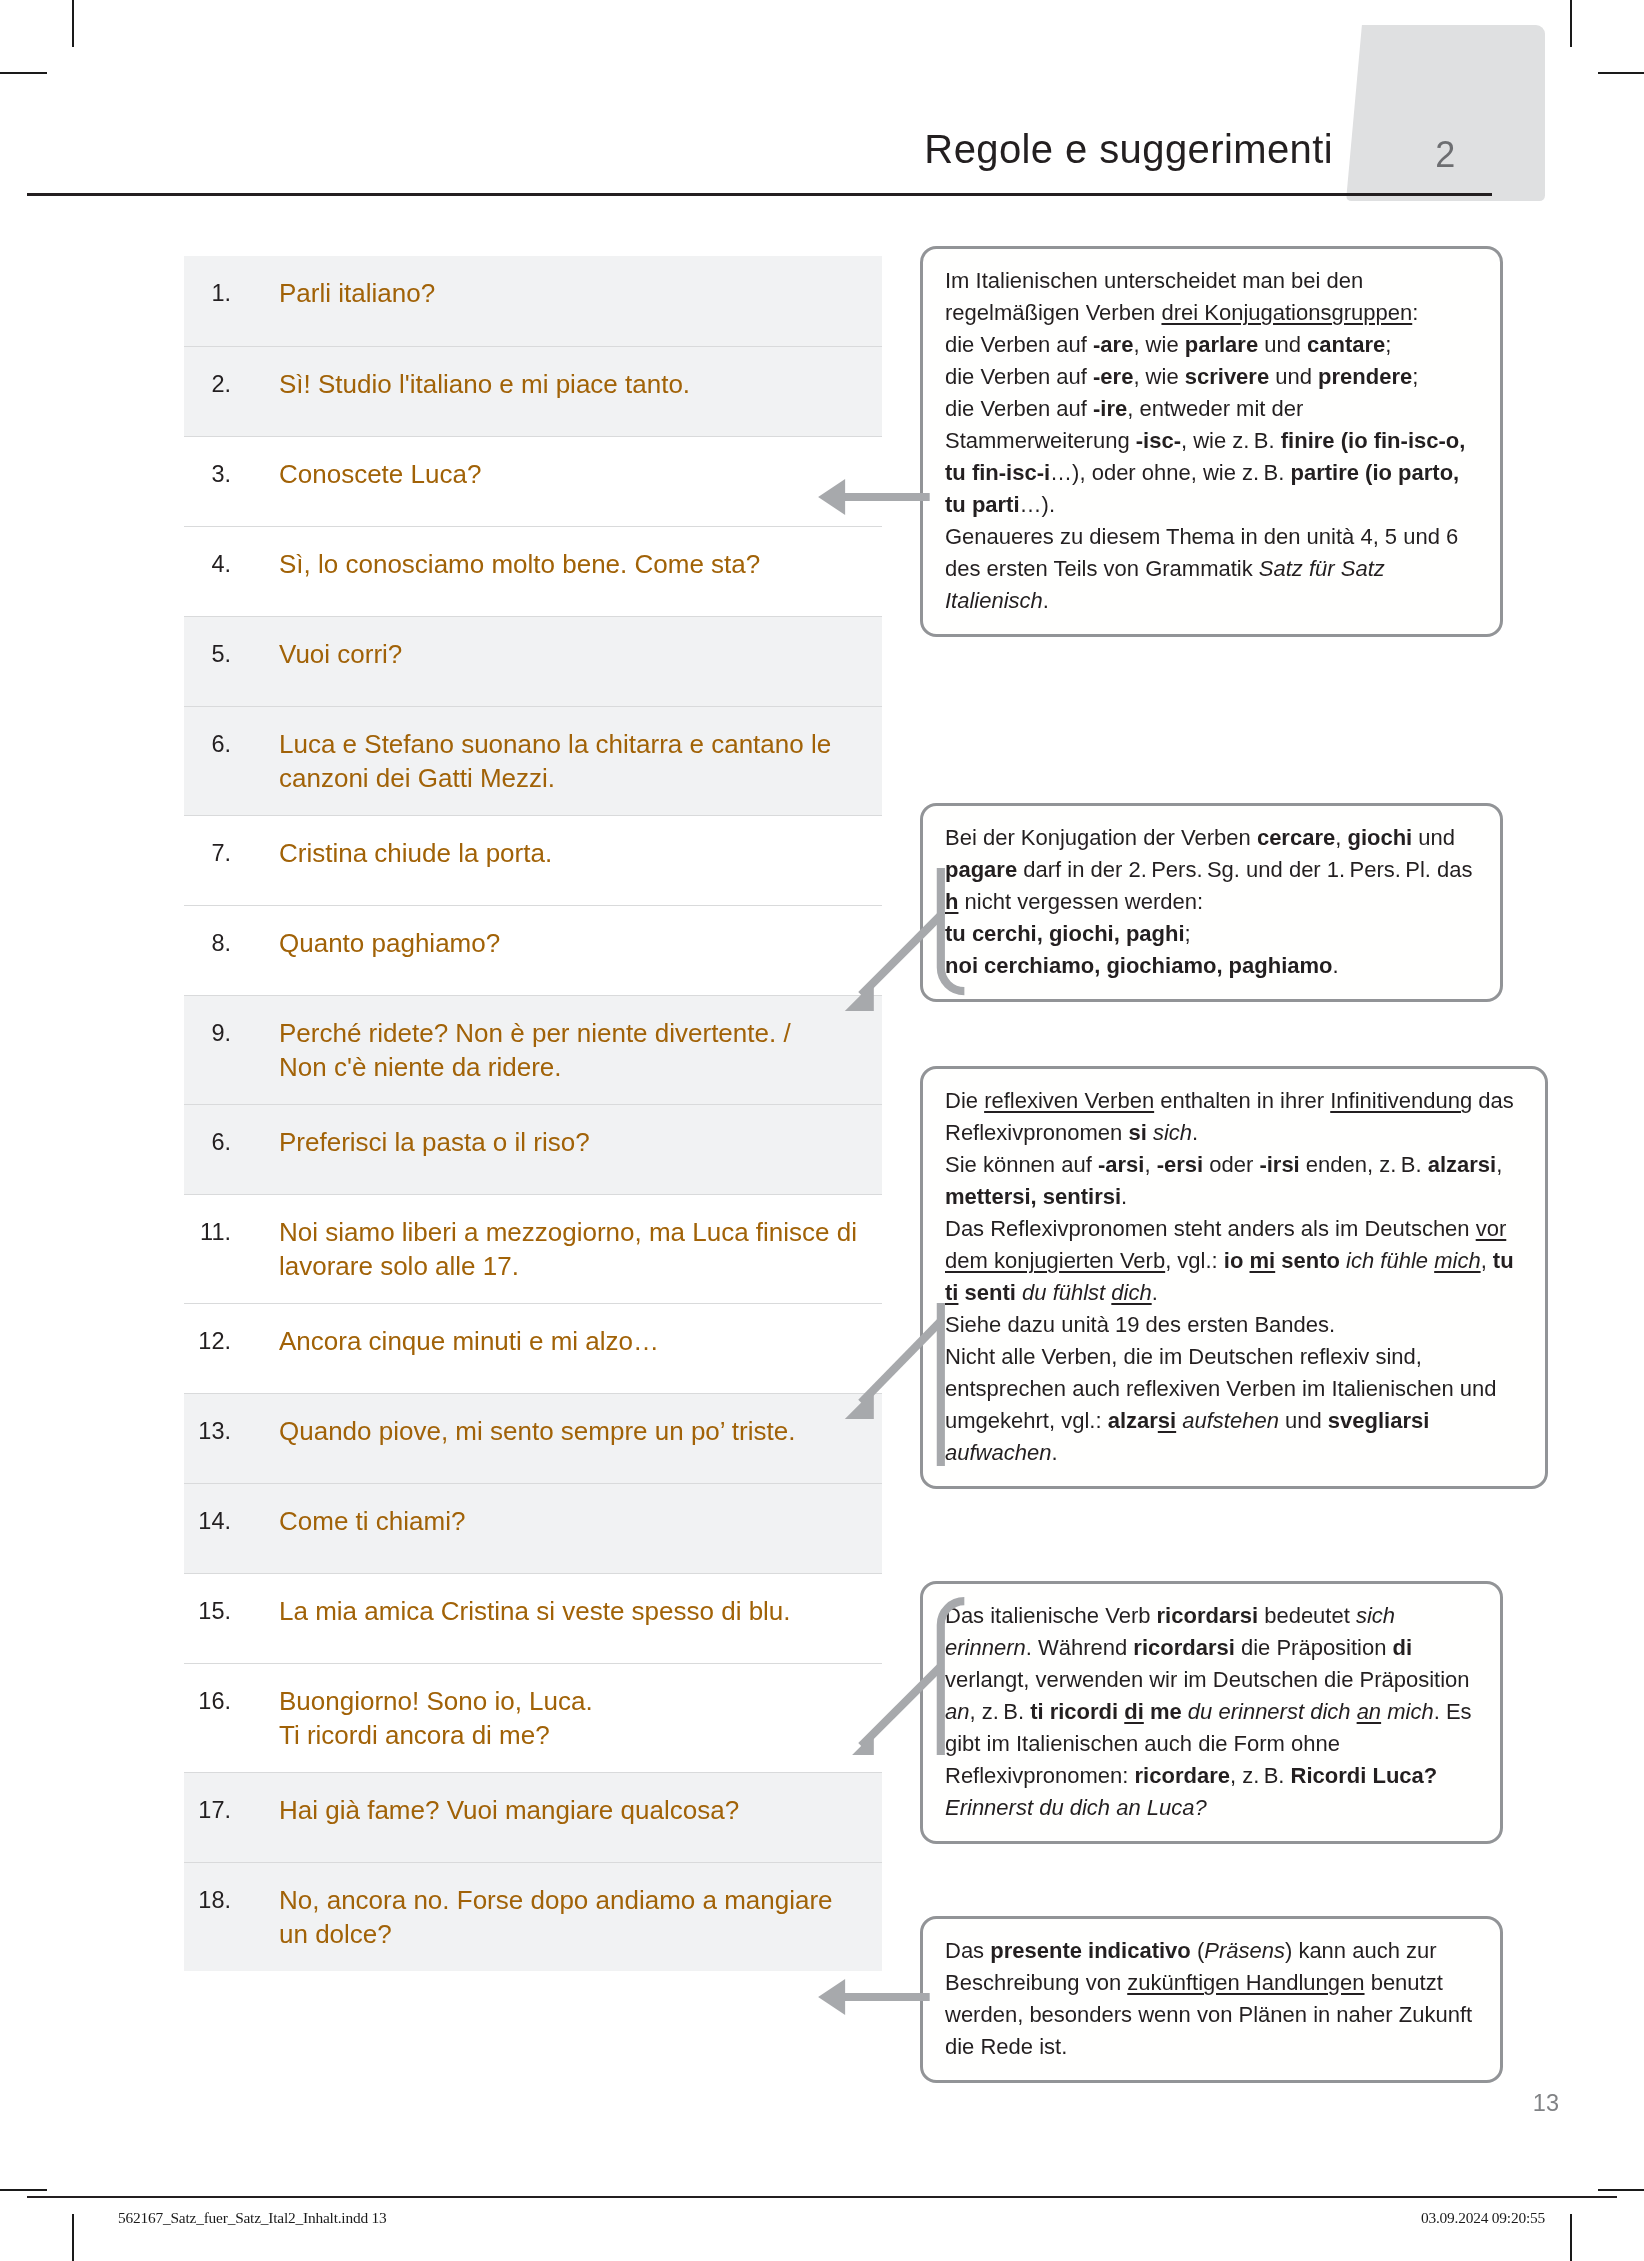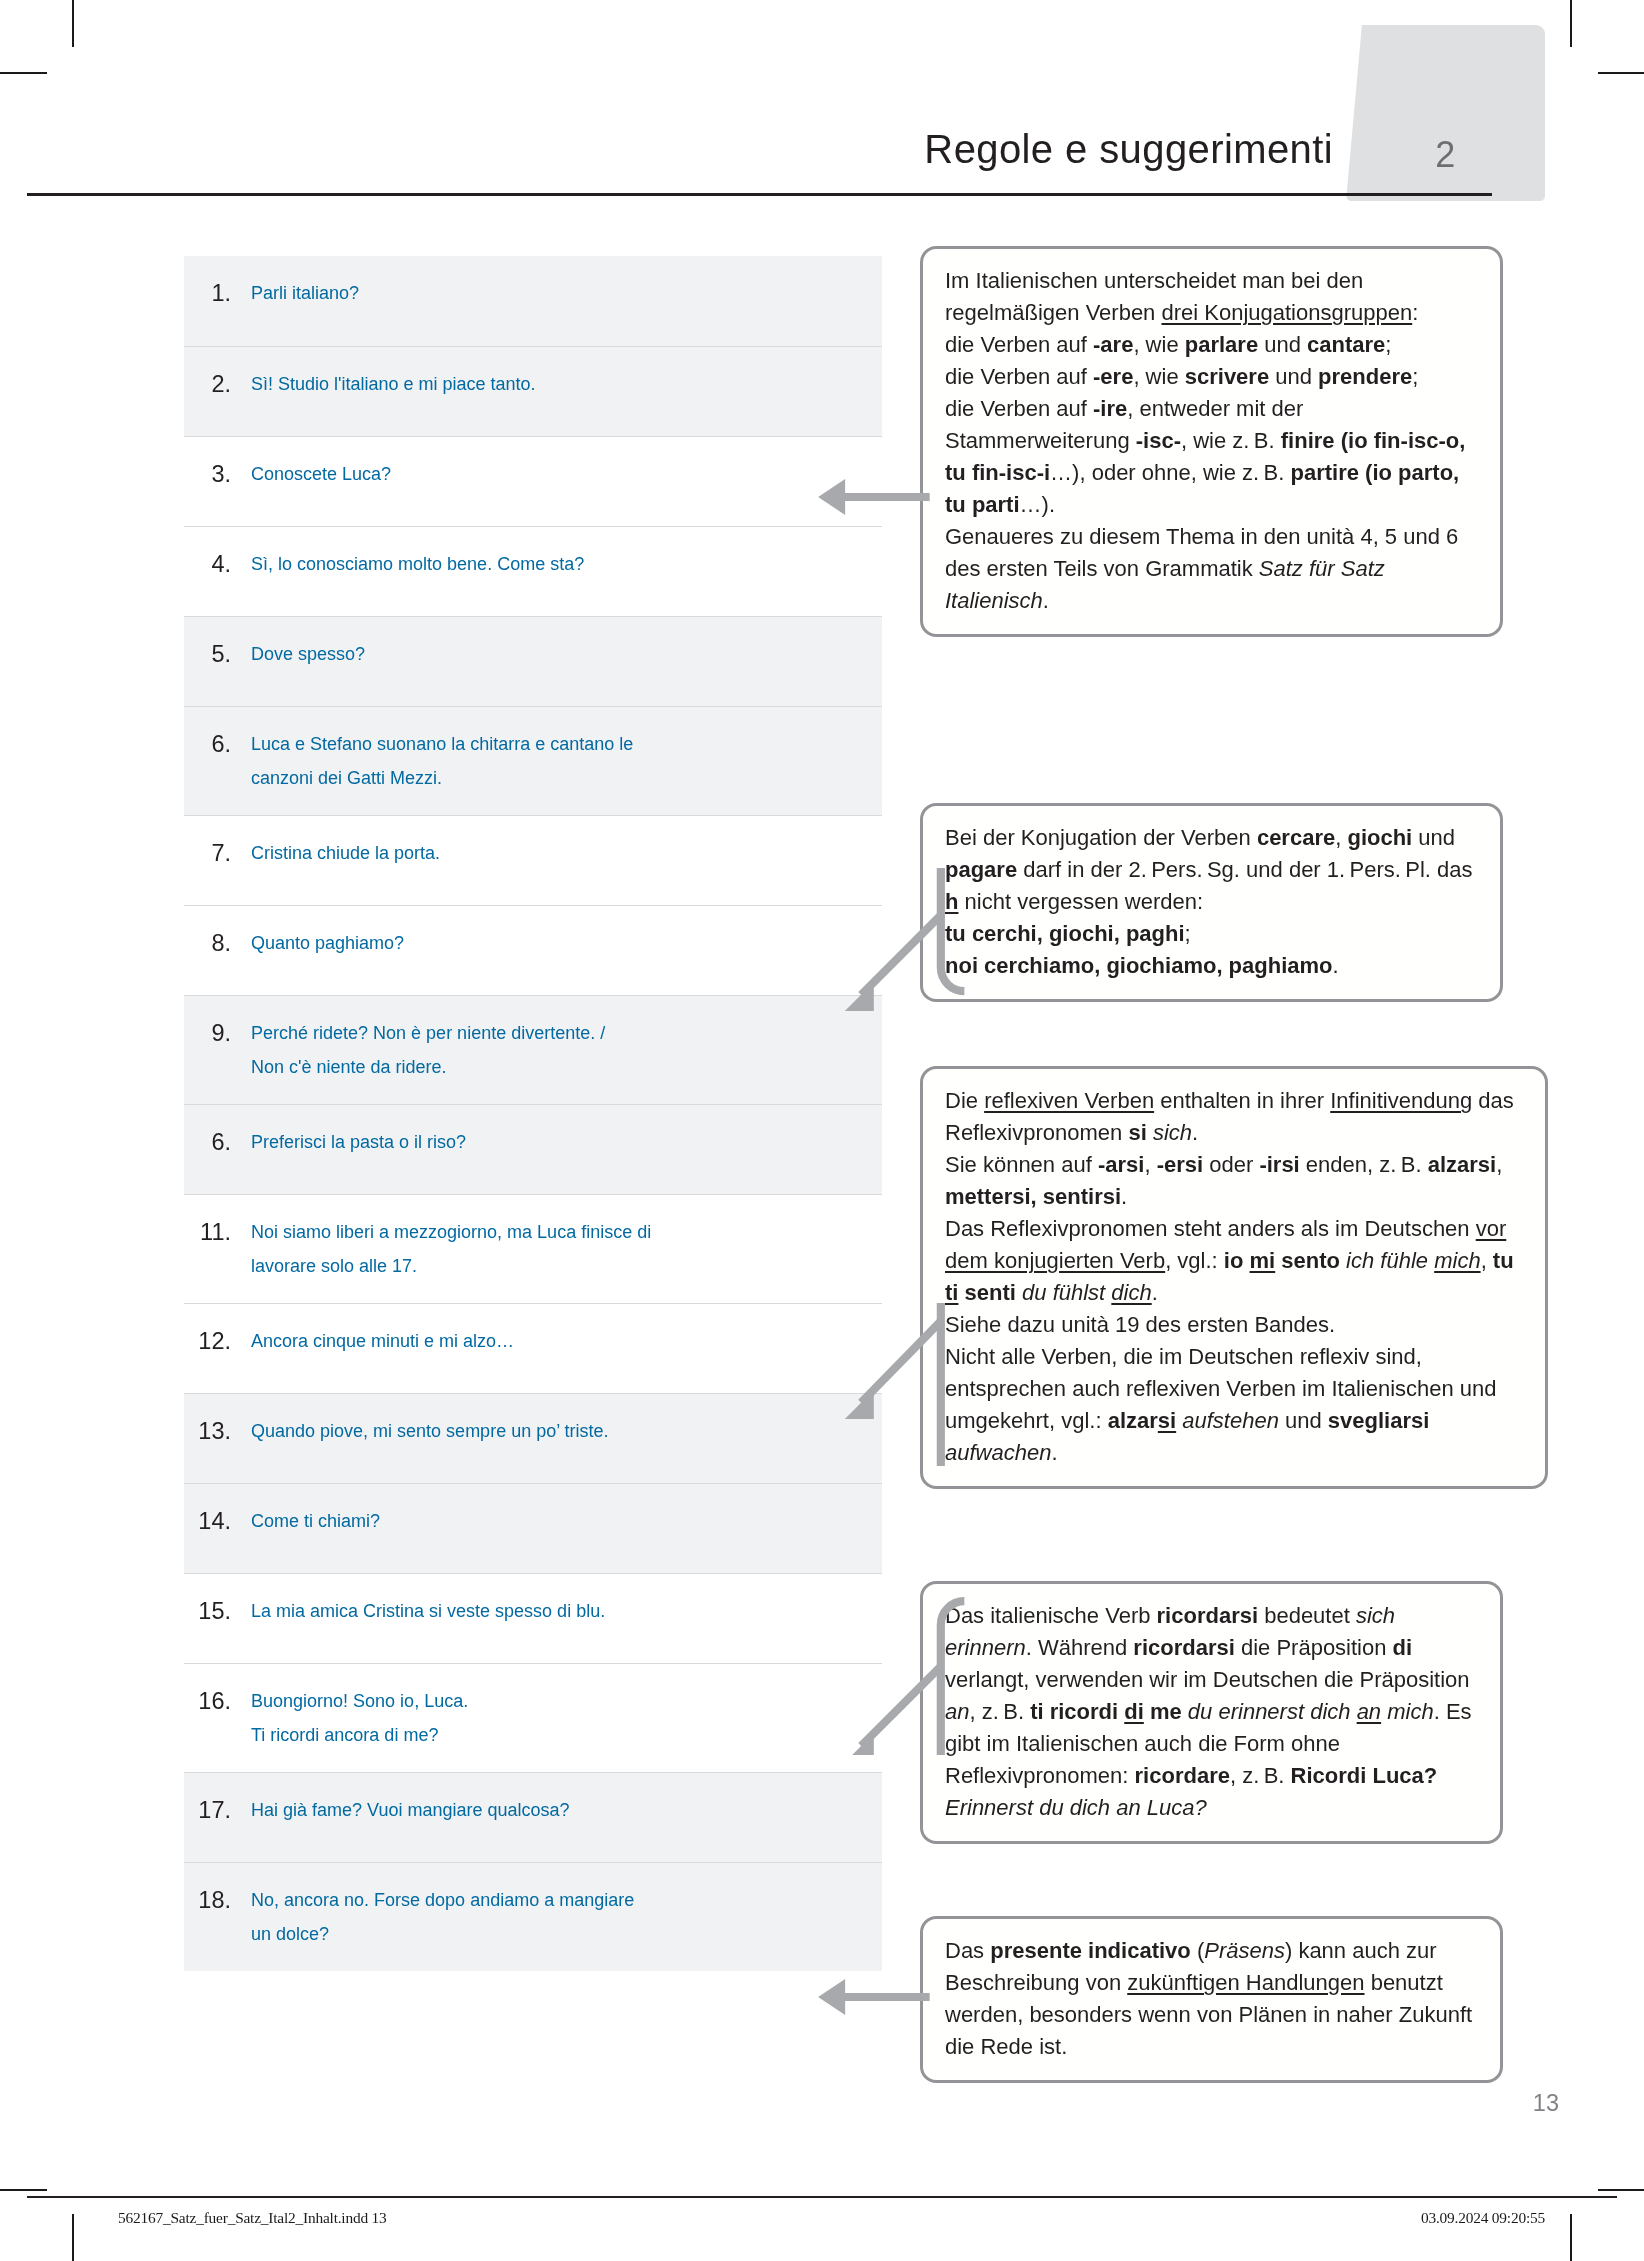--- a/index.html
+++ b/index.html
@@ -79,23 +79,24 @@
   .s-num {
     flex: 0 0 67px;
     text-align: right;
     padding-right: 20px;
     font-size: 23.5px;
     line-height: 34px;
     color: #231f20;
   }
   .s-text {
     flex: 1 1 auto;
-    font-size: 18px;
+    font-size: 26px;
     line-height: 34px;
-    color: #0369a1;
+    color: #a16207;
+    margin-left: 28px;
   }
   .s-text .l2 { display: block; }
 
   
   .info-box {
     position: absolute;
     border: 3.6px solid #929497;
     border-radius: 16.3px;
     background: #fffffe;
     padding: 16.3px 22px;
@@ -178,21 +179,21 @@
     <div class="sentence-row plain">
       <div class="s-num">3.</div>
       <div class="s-text"><span>Conoscete Luca?</span></div>
     </div>
     <div class="sentence-row plain">
       <div class="s-num">4.</div>
       <div class="s-text"><span>Sì, lo conosciamo molto bene. Come sta?</span></div>
     </div>
     <div class="sentence-row shaded">
       <div class="s-num">5.</div>
-      <div class="s-text"><span>Dove spesso?</span></div>
+      <div class="s-text"><span>Vuoi corri?</span></div>
     </div>
     <div class="sentence-row shaded">
       <div class="s-num">6.</div>
       <div class="s-text"><span>Luca e Stefano suonano la chitarra e cantano le</span><span class="l2">canzoni dei Gatti Mezzi.</span></div>
     </div>
     <div class="sentence-row plain">
       <div class="s-num">7.</div>
       <div class="s-text"><span>Cristina chiude la porta.</span></div>
     </div>
     <div class="sentence-row plain">

